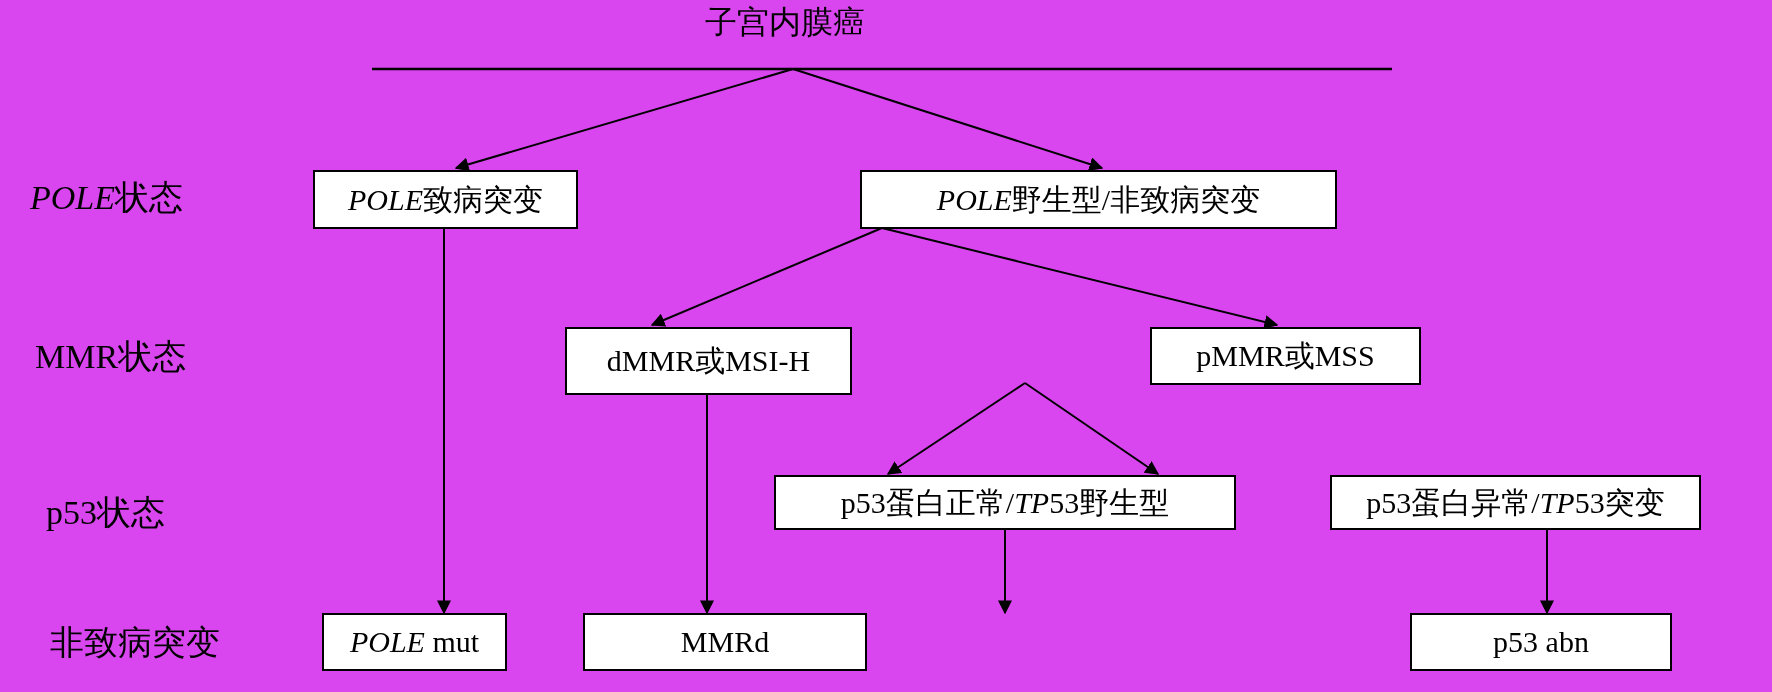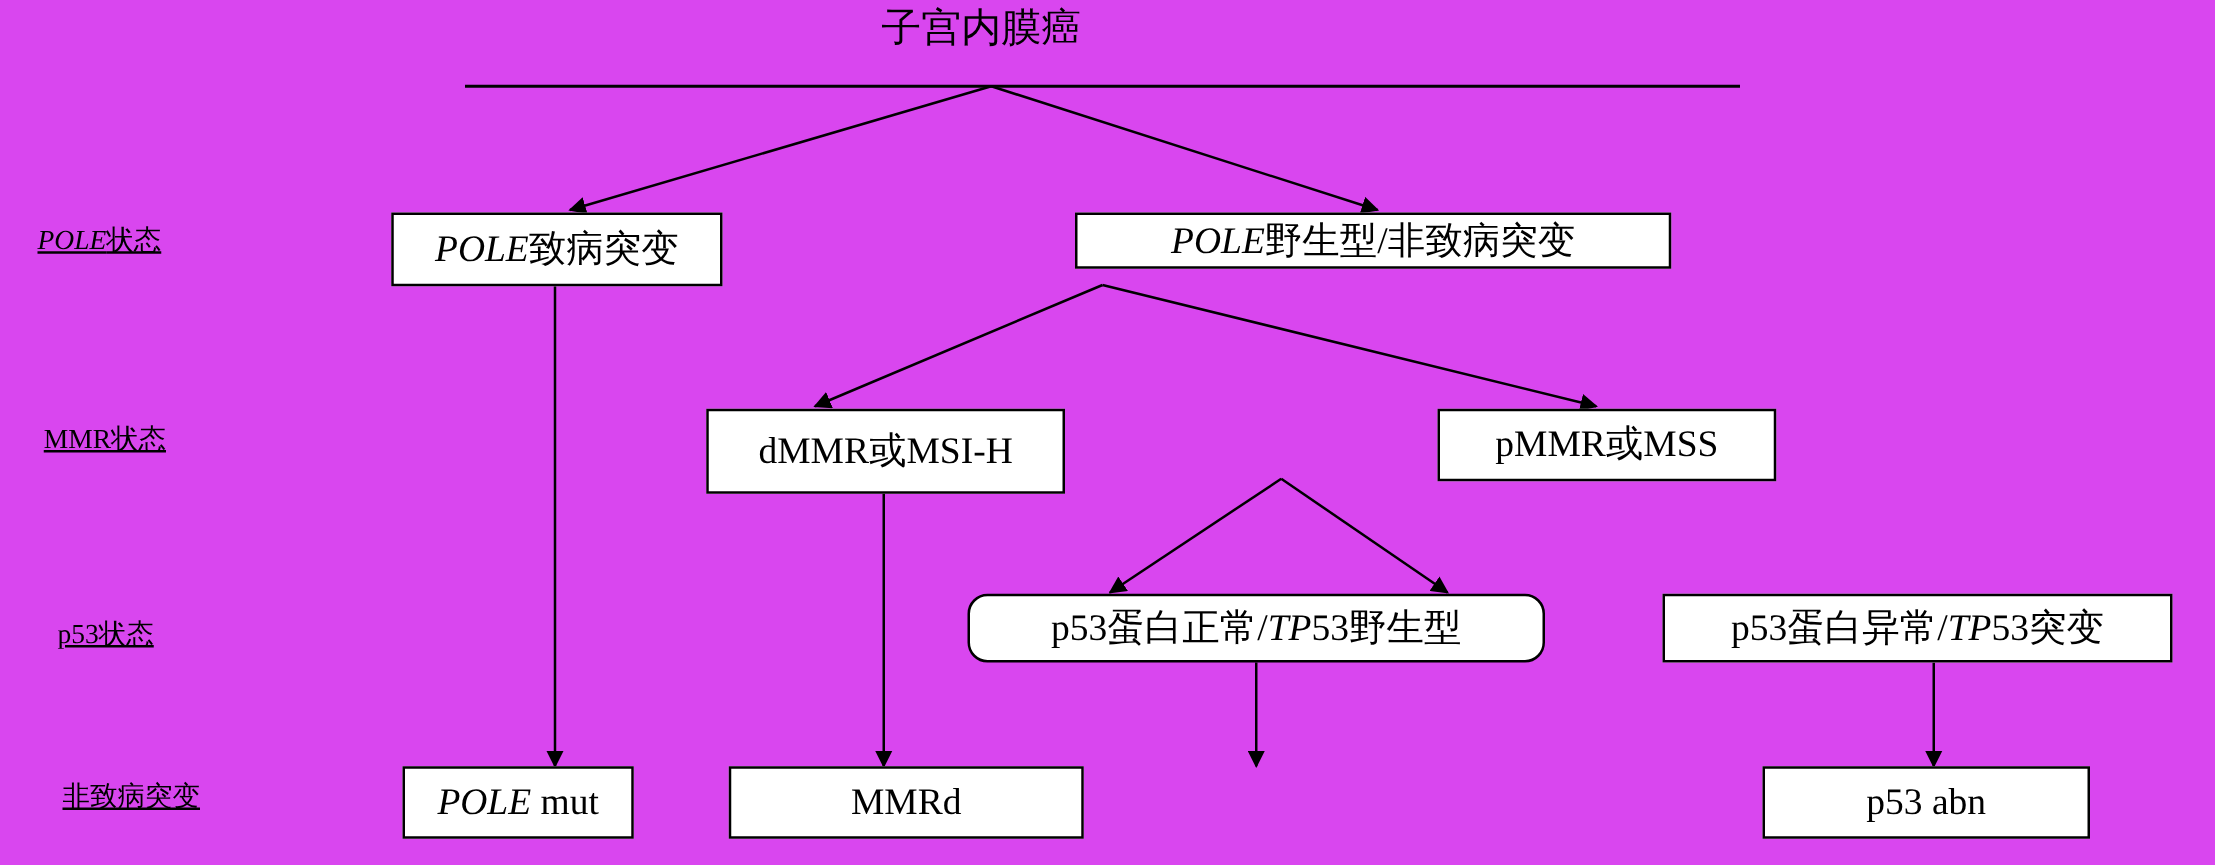--- a/index.html
+++ b/index.html
@@ -24,25 +24,24 @@
     position: absolute;
     left: 0;
     top: 0;
     width: 1772px;
     height: 692px;
     pointer-events: none;
   }
   
   .row-label {
     position: absolute;
-    font-size: 22px;
+    font-size: 34px;
     line-height: 1;
     white-space: nowrap;
     color: #000;
-    text-decoration: underline;
   }
   .row-label .ital {
     font-style: italic;
   }
   
   .diagram-title {
     position: absolute;
     font-size: 32px;
     line-height: 1;
     white-space: nowrap;
@@ -123,41 +122,41 @@
   <div class="row-label" style="left:50px; top:626px;">
     <span>非致病突变</span>
   </div>
 
   <div class="node" style="left:313px; top:170px; width:265px; height:59px;">
     <span class="node-text">
       <span class="ital">POLE</span><span>致病突变</span>
     </span>
   </div>
 
-  <div class="node" style="left:860px; top:170px; width:477px; height:45px;">
+  <div class="node" style="left:860px; top:170px; width:477px; height:59px;">
     <span class="node-text">
       <span class="ital">POLE</span><span>野生型/非致病突变</span>
     </span>
   </div>
 
   <div class="node" style="left:565px; top:327px; width:287px; height:68px;">
     <span class="node-text">dMMR或MSI-H</span>
   </div>
 
   <div class="node" style="left:1150px; top:327px; width:271px; height:58px;">
     <span class="node-text">pMMR或MSS</span>
   </div>
 
-  <div class="node" style="left:774px; top:475px; width:462px; height:55px;border-radius:16px;">
+  <div class="node" style="left:774px; top:475px; width:462px; height:55px;">
     <span class="node-text">
       <span>p53蛋白正常/</span><span class="ital">TP</span><span>53野生型</span>
     </span>
   </div>
 
-  <div class="node" style="left:1330px; top:475px; width:408px; height:55px;">
+  <div class="node" style="left:1330px; top:475px; width:371px; height:55px;">
     <span class="node-text">
       <span>p53蛋白异常/</span><span class="ital">TP</span><span>53突变</span>
     </span>
   </div>
 
   <div class="node result" style="left:322px; top:613px; width:185px; height:58px;">
     <span class="node-text">
       <span class="ital">POLE</span><span> mut</span>
     </span>
   </div>

